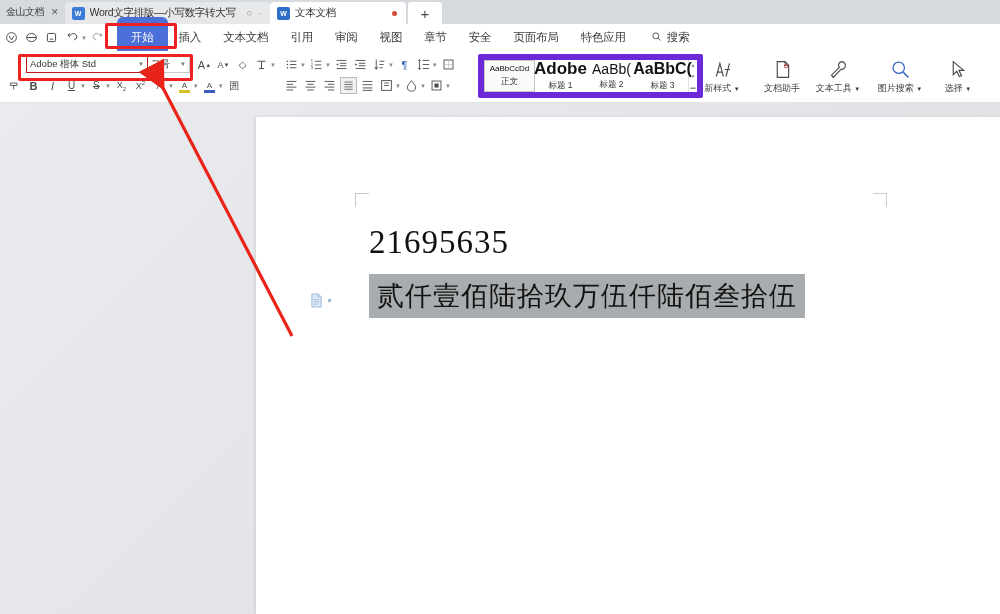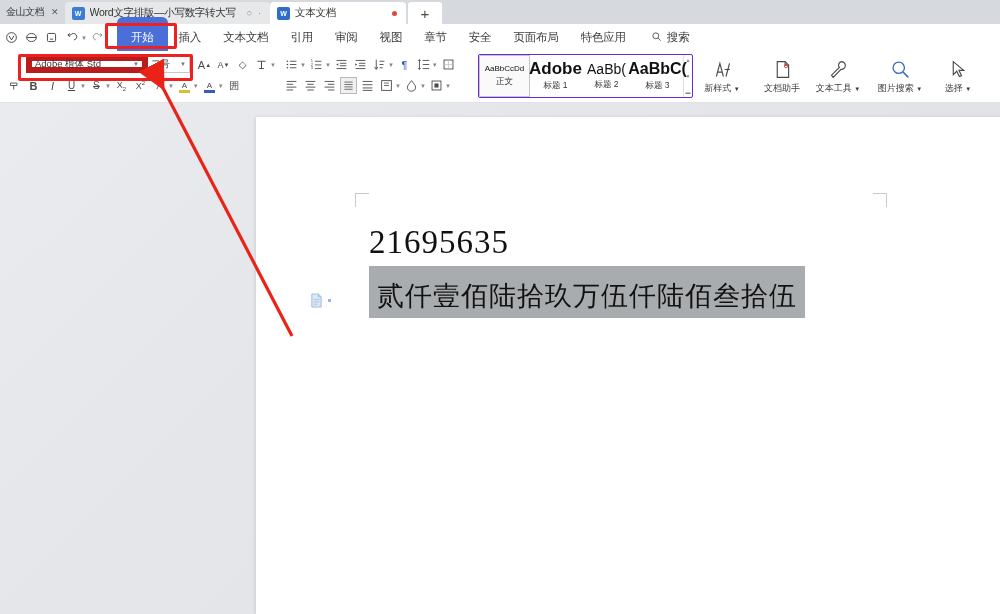--- a/index.html
+++ b/index.html
@@ -80,21 +80,21 @@
   
   .ribbon {
     position: absolute; top: 51px; left: 0; width: 1000px; height: 52px;
     background: #ffffff; border-bottom: 1px solid #e3e3e3;
   }
   .fontbox {
     position: absolute; left: 26px; top: 4px;
     display: flex; align-items: center;
   }
   .fname {
-    width: 122px; height: 18px; border: 6px solid #b91c1c; background: #fff;
+    width: 122px; height: 18px; border: 1px solid #b91c1c; background: #fff;
     font-size: 9.5px; color: #333; display: flex; align-items: center;
     padding: 0 3px; filter: blur(0.3px);
   }
   .fname .val { flex: 1; overflow: hidden; white-space: nowrap; }
   .fsize {
     width: 42px; height: 18px; border: 1px solid #c9c9c9; border-left: none;
     background: #fff; font-size: 9.5px; color: #333;
     display: flex; align-items: center; padding: 0 3px; filter: blur(0.3px);
   }
   .mini-drop { font-size: 6px; color: #777; }
@@ -114,21 +114,21 @@
   .gal-item {
     width: 51px; display: flex; flex-direction: column; align-items: center;
     justify-content: center; border: 1px solid transparent;
   }
   .gal-item.sel { border-color: #c4c4c4; background: #fafafa; }
   .gal-pre { font-size: 8px; color: #111; line-height: 1; filter: blur(0.2px); }
   .gal-pre.big { font-size: 17px; font-weight: bold; }
   .gal-pre.med { font-size: 14px; font-weight: normal; }
   .gal-pre.sm  { font-size: 16px; font-weight: bold; }
   .gal-lbl { font-size: 8.5px; color: #333; margin-top: 3px; filter: blur(0.4px); }
-  .gal-box { display: flex; border: 1px solid #6d28d9; border-radius: 2px; }
+  .gal-box { display: flex; border: 6px solid #6d28d9; border-radius: 2px; }
   .gal-scroll { width: 9px; display: flex; flex-direction: column;
     justify-content: space-between; align-items: center; padding: 2px 0;
     border-left: 1px solid #e0e0e0; font-size: 5px; color: #888; }
 
   .bigbtn {
     position: absolute; top: 3px; width: 56px; height: 45px;
     display: flex; flex-direction: column; align-items: center;
     justify-content: center; gap: 2px; color: #3c3c3c;
   }
   .bigbtn .bb-lbl { font-size: 9px; filter: blur(0.4px); white-space: nowrap; }
@@ -148,21 +148,21 @@
   .mark.tr { left: 617px; top: 76px; border-right: 1px solid #c9c9c9; border-top: 1px solid #c9c9c9; }
   .docnum {
     position: absolute; left: 113px; top: 107px;
     font-family: "Liberation Serif", "DejaVu Serif", serif;
     font-size: 33px; color: #111; letter-spacing: 1px;
   }
   .hl-wrap { position: absolute; left: 113px; top: 161px; }
   .hl-line {
     background: #a9acae; color: #111; font-size: 27px;
     font-family: "DejaVu Serif", "Liberation Serif", serif;
-    padding: 14px 8px 7px 8px; letter-spacing: 1px; white-space: nowrap;
+    padding: 6px 8px 7px 8px; letter-spacing: 1px; white-space: nowrap;
   }
   .para-ico {
     position: absolute; left: 54px; top: 176px;
     display: flex; align-items: center; gap: 5px;
   }
   .para-dot { width: 3px; height: 3px; background: #9bb8d8; }
 
   
   .redbox {
     position: absolute; border: 3px solid #ef2020; border-radius: 2px;

